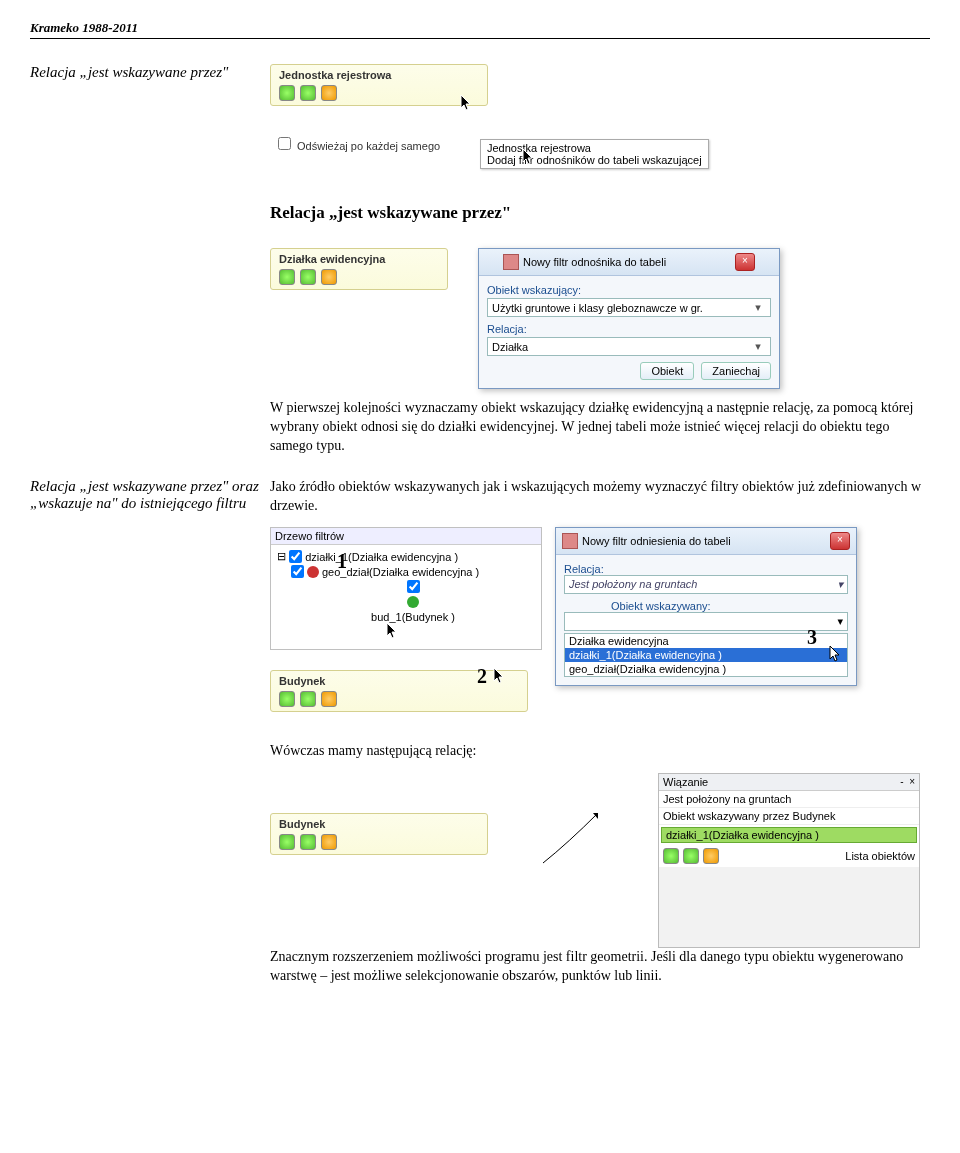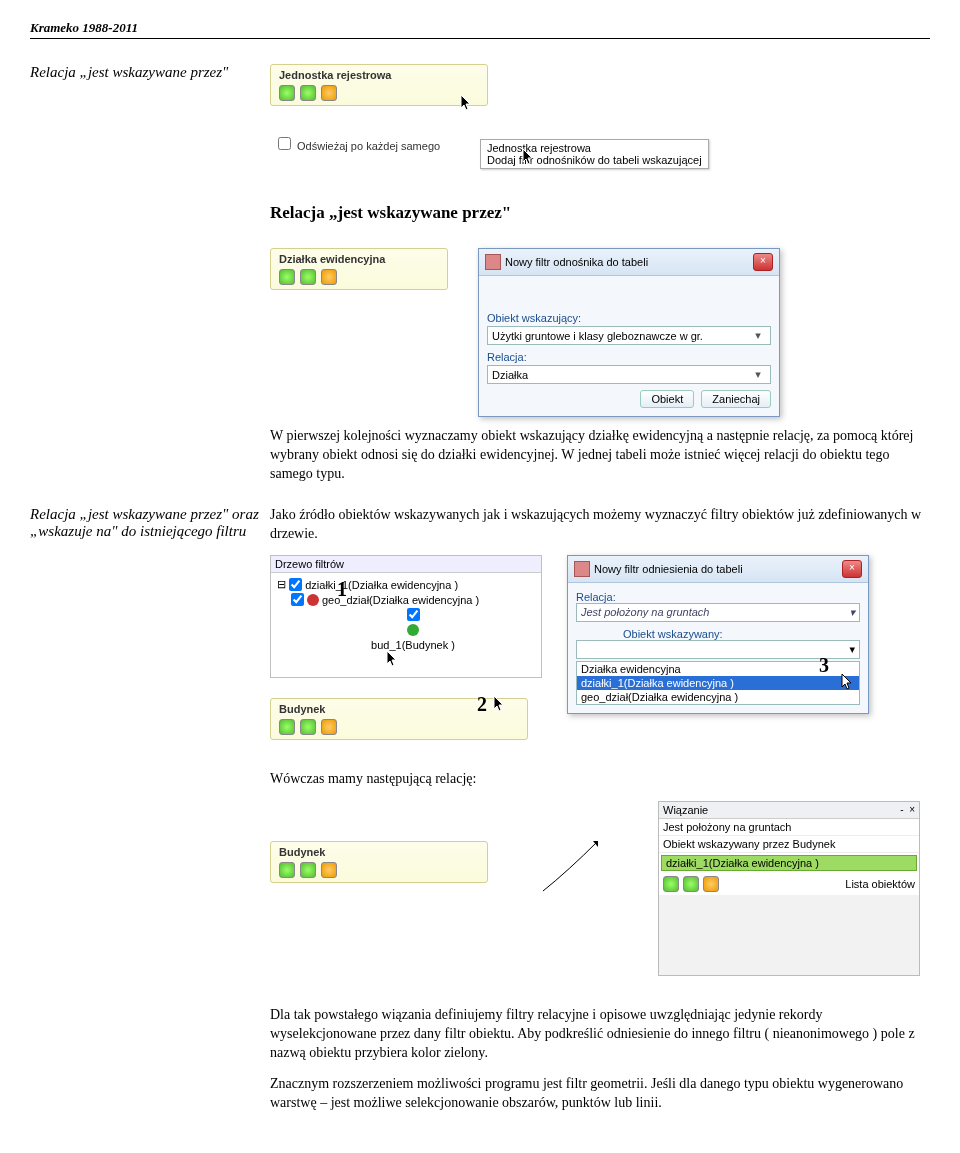--- a/index.html
+++ b/index.html
@@ -100,35 +100,35 @@
   .dialog {
     border: 1px solid #7a99c2;
     background: #f4f7fb;
     font-family: sans-serif;
     font-size: 11px;
     width: 300px;
     box-shadow: 2px 2px 6px rgba(0,0,0,.25);
   }
   .dialog .titlebar {
     background: linear-gradient(#eaf2fb, #d6e4f3);
-    padding: 4px 6px;
+    padding: 4px 24px;
     display: flex;
     align-items: center;
     justify-content: space-between;
     border-bottom: 1px solid #b0c4de;
   }
   .dialog .titlebar .tt { display: flex; align-items: center; gap: 4px; }
   .dialog .titlebar .close {
     width: 18px; height: 16px;
     background: linear-gradient(#e88, #c33);
     border: 1px solid #a22;
     border-radius: 3px;
     color: #fff; text-align: center; line-height: 13px; font-size: 10px;
   }
-  .dialog .body { padding: 8px; margin-top: 28px; }
+  .dialog .body { padding: 8px; }
   .dialog label { color: #1a4d8f; display: block; margin-bottom: 2px; }
   .dialog .combo, .dialog .field {
     border: 1px solid #9bb;
     background: #fff;
     padding: 2px 4px;
     display: flex;
     justify-content: space-between;
     align-items: center;
     margin-bottom: 6px;
   }
@@ -310,21 +310,21 @@
   <div class="right-col">
     <p>W pierwszej kolejności wyznaczamy obiekt wskazujący działkę ewidencyjną a następnie relację, za pomocą której wybrany obiekt odnosi się do działki ewidencyjnej. W jednej tabeli może istnieć więcej relacji do obiektu tego samego typu.</p>
   </div>
 </div>
 
 <div class="row">
   <div class="left-col">Relacja „jest wskazywane przez" oraz „wskazuje na" do istniejącego filtru</div>
   <div class="right-col">
     <p>Jako źródło obiektów wskazywanych jak i wskazujących możemy wyznaczyć filtry obiektów już zdefiniowanych w drzewie.</p>
 
-    <div style="display:flex; gap:25px; align-items:flex-start;">
+    <div style="display:flex; gap:13px; align-items:flex-start;">
       <div>
         <div class="tree-panel">
           <div class="tp-title">Drzewo filtrów</div>
           <div class="tree">
             <div class="tree-item">
               <span>⊟</span>
                 <input type="checkbox" checked="" style="">
               <span>działki_1(Działka ewidencyjna )</span>
             </div>
             <div class="tree-item" style="padding-left:14px; position:relative;">
@@ -432,16 +432,15 @@
           <span class="mini green"></span>
           <span class="mini green"></span>
           <span class="mini orange"></span>
           <span style="flex:1"></span>
           <span>Lista obiektów</span>
         </div>
         <div class="placeholder-img" style="height:80px;"></div>
       </div>
     </div>
 
-    <p style="margin-top:30px;">Dla tak powstałego wiązania definiujemy filtry relacyjne i opisowe uwzględniając jedynie rekordy wyselekcjonowane przez dany filtr obiektu. Aby podkreślić odniesienie do innego filtru ( nieanonimowego ) pole z nazwą obiektu przybiera kolor zielony.</p>
     <p>Znacznym rozszerzeniem możliwości programu jest filtr geometrii. Jeśli dla danego typu obiektu wygenerowano warstwę – jest możliwe selekcjonowanie obszarów, punktów lub linii.</p>
   </div>
 </div>
 
 </body></html>

